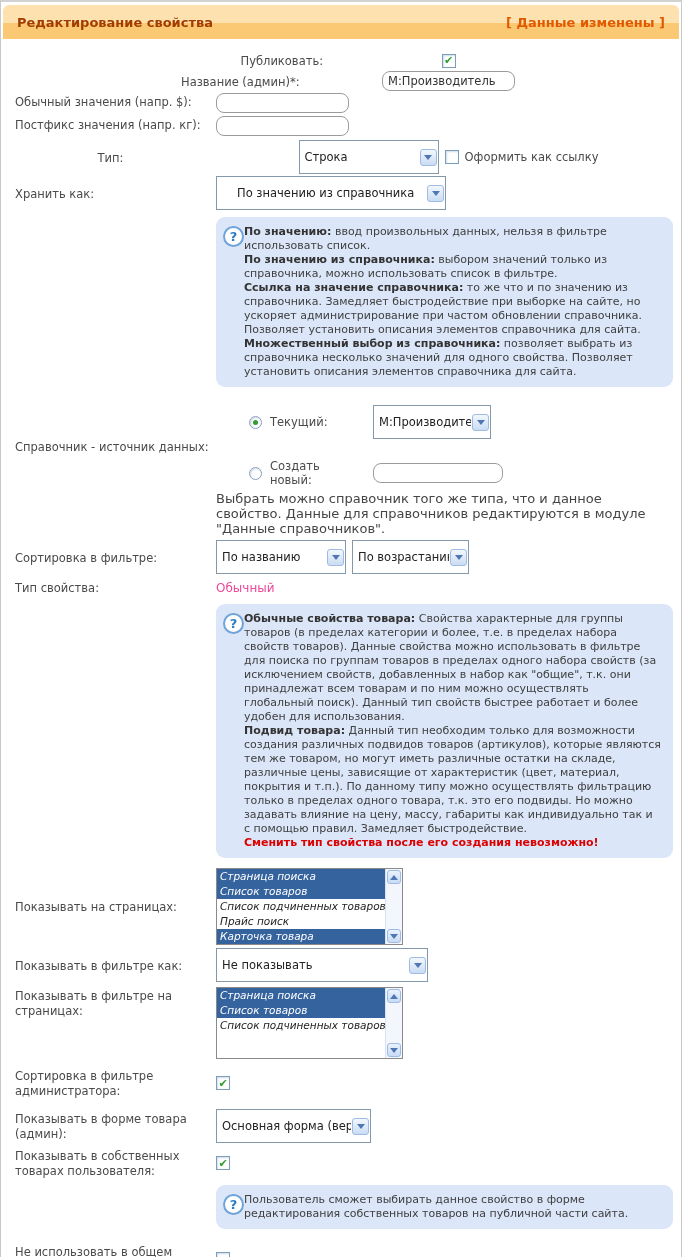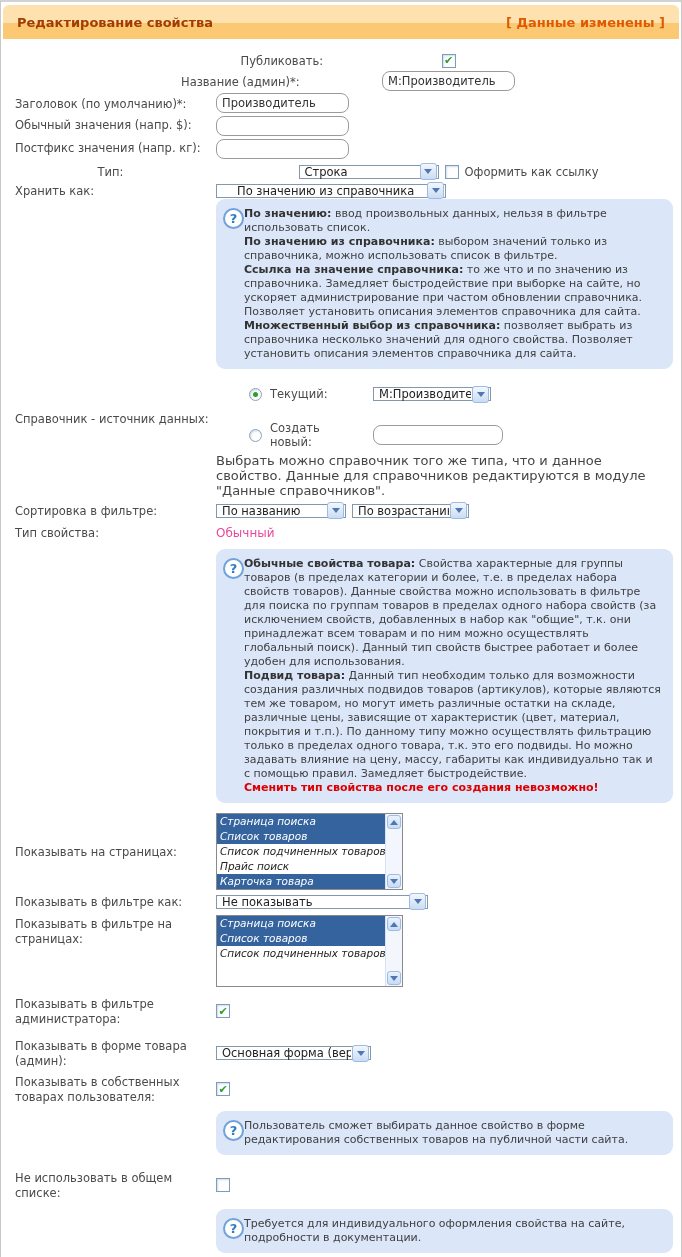--- a/index.html
+++ b/index.html
@@ -27,21 +27,21 @@
   
   .cb{width:14px; height:14px; background:#fff; border:1px solid #7b9ebd; display:inline-flex;
       align-items:center; justify-content:center; box-shadow:inset 1px 1px 2px rgba(120,150,180,.35); flex-shrink:0;}
   .cb.checked::after{content:"✔"; color:#2f9e2f; font-size:11px; font-weight:bold; line-height:1;}
   
   .radio{width:13px; height:13px; border-radius:50%; border:1px solid #88a3bf; background:#fff;
          display:inline-flex; align-items:center; justify-content:center; flex-shrink:0;
          box-shadow:inset 1px 1px 2px rgba(120,150,180,.35);}
   .radio.on::after{content:""; width:5px; height:5px; border-radius:50%; background:#2f9e2f;}
   
-  .select{display:inline-flex; align-items:center; height:14px; border:1px solid #8498ab; background:#fff;}
+  .select{display:inline-flex; align-items:center; height:34px; border:1px solid #8498ab; background:#fff;}
   .select-val{flex:1; padding:0 5px; font-size:11.5px; color:#222; white-space:nowrap; overflow:hidden;}
   .select-btn{width:17px; height:17px; margin:1px; border-radius:3px; border:1px solid #9dbbe3;
               background:linear-gradient(#f2f7fd,#cadcf3); display:flex; align-items:center; justify-content:center; flex-shrink:0;}
   .chev{width:0; height:0; border-left:4px solid transparent; border-right:4px solid transparent;
         border-top:5px solid #4f77b3;}
   .chev.up{border-top:none; border-bottom:5px solid #4f77b3;}
   
   .info{margin:0 0 3px 215px; width:457px; background:var(--info-bg); border-radius:9px;
         padding:8px 12px 8px 7px; display:flex; }
   .qicon{width:21px; height:21px; border-radius:50%; background:#fff; border:2px solid #6fa3d9;
@@ -61,21 +61,21 @@
   .sbar{position:absolute; top:0; right:0; width:17px; height:100%; background:#f3f7fd;
         border-left:1px solid #d5e2f3; display:flex; flex-direction:column; justify-content:space-between;}
   .sbtn{height:14px; margin:1px; border-radius:3px; border:1px solid #9dbbe3;
         background:linear-gradient(#eaf2fc,#c8dcf5); display:flex; align-items:center; justify-content:center;}
   .plain-val{font-size:12px; color:#ec4899;}
   .radio-block{display:flex; flex-direction:column; gap:20px;}
   .radio-line{display:flex; align-items:center; gap:8px; margin-left:33px;}
   .radio-lbl{font-size:11.5px; width:95px; color:#4a4a4a;}
   .cb-lbl{font-size:11.5px; color:#4a4a4a;}
   .mb2{margin-bottom:2px;justify-content:center;} .mb4{margin-bottom:4px;} .mb5{margin-bottom:5px;} .mb6{margin-bottom:6px;}
-  .mb7{margin-bottom:0;} .mb8{margin-bottom:8px;} .mb10{margin-bottom:10px;} .mb13{margin-bottom:13px;}
+  .mb7{margin-bottom:7px;} .mb8{margin-bottom:8px;} .mb10{margin-bottom:10px;} .mb13{margin-bottom:13px;}
   .mb14{margin-bottom:14px;} .mb18{margin-bottom:18px;}
 </style>
 </head>
 <body>
 
 <div class="page">
 
   <div class="header">
     <span class="title">Редактирование свойства</span>
     <span class="status">[ Данные изменены ]</span>
@@ -90,26 +90,20 @@
         </div>
     </div>
 
     <div class="r mid mb2">
       <div class="lbl">Название (админ)*:</div>
       <div class="ctl">
           <input class="ti" value="М:Производитель" style="">
         </div>
     </div>
 
-    <div class="r mid">
-      <div class="lbl">Заголовок (по умолчанию)*:</div>
-      <div class="ctl">
-          <input class="ti" value="Производитель" style="">
-        </div>
-    </div>
 
     <div class="r">
       <div class="lbl">Обычный значения (напр. $):</div>
       <div class="ctl" style="align-items:flex-start;">
           <input class="ti" value="" style="">
         </div>
     </div>
 
     <div class="r mb4">
       <div class="lbl">Постфикс значения (напр. кг):</div>
@@ -253,21 +247,21 @@
               <span class="chev up"></span>
             </span>
           <span class="sbtn">
               <span class="chev"></span>
             </span>
         </div>
       </div>
     </div>
 
     <div class="r mid mb10">
-      <div class="lbl">Показывать в фильтре администратора:</div>
+      <div class="lbl">Сортировка в фильтре администратора:</div>
       <div class="ctl">
           <span class="cb checked"></span>
         </div>
     </div>
 
     <div class="r mid mb4">
       <div class="lbl">Показывать в форме товара (админ):</div>
       <div class="ctl">
         <span class="select" style="width:155px;">
           <span class="select-val">Основная форма (верх)</span>

